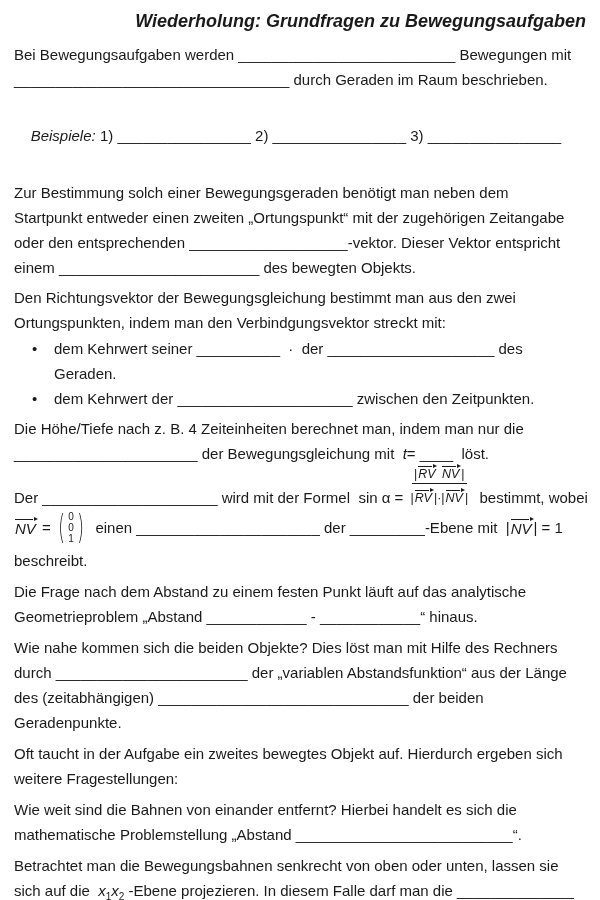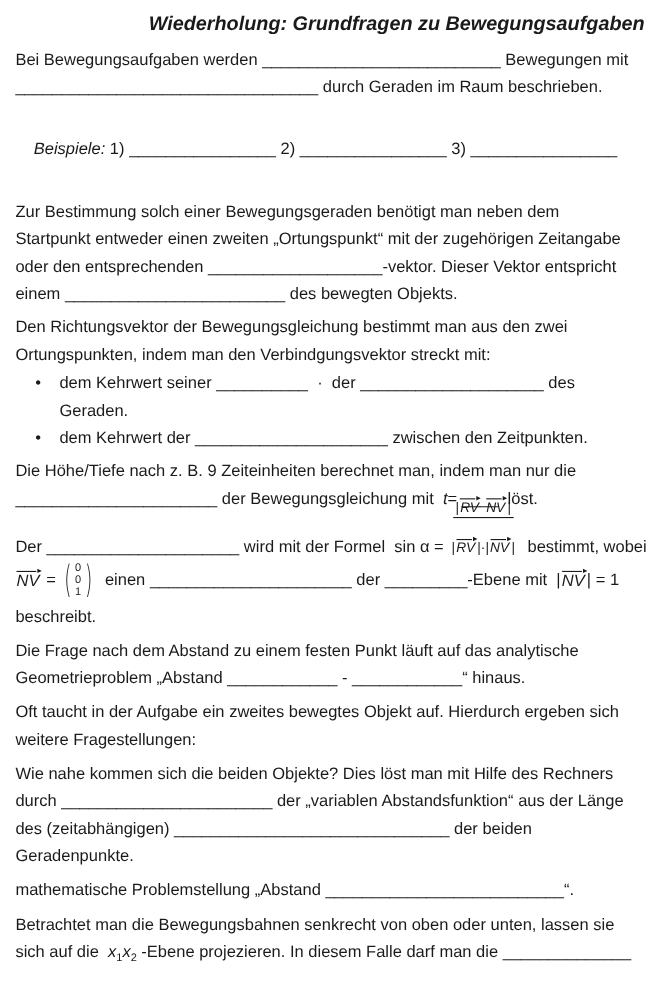--- a/index.html
+++ b/index.html
@@ -31,21 +31,21 @@
     content:""; position:absolute; top:-1.5px; right:0; width:0; height:0;
     border-top:2.6px solid transparent; border-bottom:2.6px solid transparent;
     border-left:4.5px solid #1a1a1a;
   }
   
   .flex-line { display:flex; align-items:center; white-space:pre; }
   .flex-line > span { white-space:pre; }
   .frac { display:inline-flex; flex-direction:column; align-items:center;
           font-size:12.5px; line-height:15px; margin:0 3px; }
   .frac .num { border-bottom:1px solid #1a1a1a; padding:2px 2px 1px 2px; }
-  .frac .den { padding-top:18px; }
+  .frac .den { padding-top:5px; }
   .h32 { height:34px;align-items:flex-end; }
   .h40 { height:42px; }
   
   .paren { display:inline-block; font-size:34px; font-weight:100;
            transform:scaleX(0.5); line-height:34px;
            font-family:"DejaVu Sans", sans-serif; }
   .colv { display:inline-flex; flex-direction:column; align-items:center;
           font-size:10px; line-height:11px; }
 </style>
 </head>
@@ -85,52 +85,53 @@
       <div class="bullet-row">
         <span class="dot">•</span>
         <div>
           <div class="line">dem Kehrwert der _____________________ zwischen den Zeitpunkten.</div>
         </div>
       </div>
     </div>
   </div>
 
   <div class="para mb6">
-    <div class="line">Die Höhe/Tiefe nach z. B. 9 Zeiteinheiten berechnet man, indem man nur die</div>
+    <div class="line">Die Höhe/Tiefe nach z. B. 4 Zeiteinheiten berechnet man, indem man nur die</div>
     <div class="line"><span>______________________ der Bewegungsgleichung mit  </span><span class="it">t</span><span>= ____  löst.</span></div>
   </div>
 
   <div class="para mb6">
     <div class="flex-line h32">
       <span>Der _____________________ wird mit der Formel  </span><span><span>sin α = </span></span><span class="frac"><span class="num"><span>|</span><span class="vec">RV</span><span> </span><span class="vec">NV</span><span>|</span></span><span class="den"><span>|</span><span class="vec">RV</span><span>|·|</span><span class="vec">NV</span><span>|</span></span></span><span>  bestimmt, wobei</span>
     </div>
     <div class="flex-line h40">
       <span class="vec">NV</span><span> = </span><span class="paren">(</span><span class="colv"><span>0</span><span>0</span><span>1</span></span><span class="paren">)</span><span>  einen ______________________ der _________-Ebene mit  </span><span>|</span><span class="vec">NV</span><span>| = 1</span>
     </div>
     <div class="line">beschreibt.</div>
   </div>
 
   <div class="para mb6">
     <div class="line">Die Frage nach dem Abstand zu einem festen Punkt läuft auf das analytische</div>
     <div class="line">Geometrieproblem „Abstand ____________ - ____________“ hinaus.</div>
   </div>
 
   <div class="para mb6">
-    <div class="line">Oft taucht in der Aufgabe ein zweites bewegtes Objekt auf. Hierdurch ergeben sich</div>
-    <div class="line">weitere Fragestellungen:</div>
-  </div>
-
-  <div class="para mb6">
     <div class="line">Wie nahe kommen sich die beiden Objekte? Dies löst man mit Hilfe des Rechners</div>
     <div class="line">durch _______________________ der „variablen Abstandsfunktion“ aus der Länge</div>
     <div class="line">des (zeitabhängigen) ______________________________ der beiden</div>
     <div class="line">Geradenpunkte.</div>
   </div>
 
   <div class="para mb6">
+    <div class="line">Oft taucht in der Aufgabe ein zweites bewegtes Objekt auf. Hierdurch ergeben sich</div>
+    <div class="line">weitere Fragestellungen:</div>
+  </div>
+
+  <div class="para mb6">
+    <div class="line">Wie weit sind die Bahnen von einander entfernt? Hierbei handelt es sich die</div>
     <div class="line">mathematische Problemstellung „Abstand __________________________“.</div>
   </div>
 
   <div class="para mb5">
     <div class="line">Betrachtet man die Bewegungsbahnen senkrecht von oben oder unten, lassen sie</div>
     <div class="line"><span>sich auf die  </span><span class="it">x</span><sub>1</sub><span class="it">x</span><sub>2</sub><span> -Ebene projezieren. In diesem Falle darf man die ______________</span></div>
 
   </div>
 
 </div>

